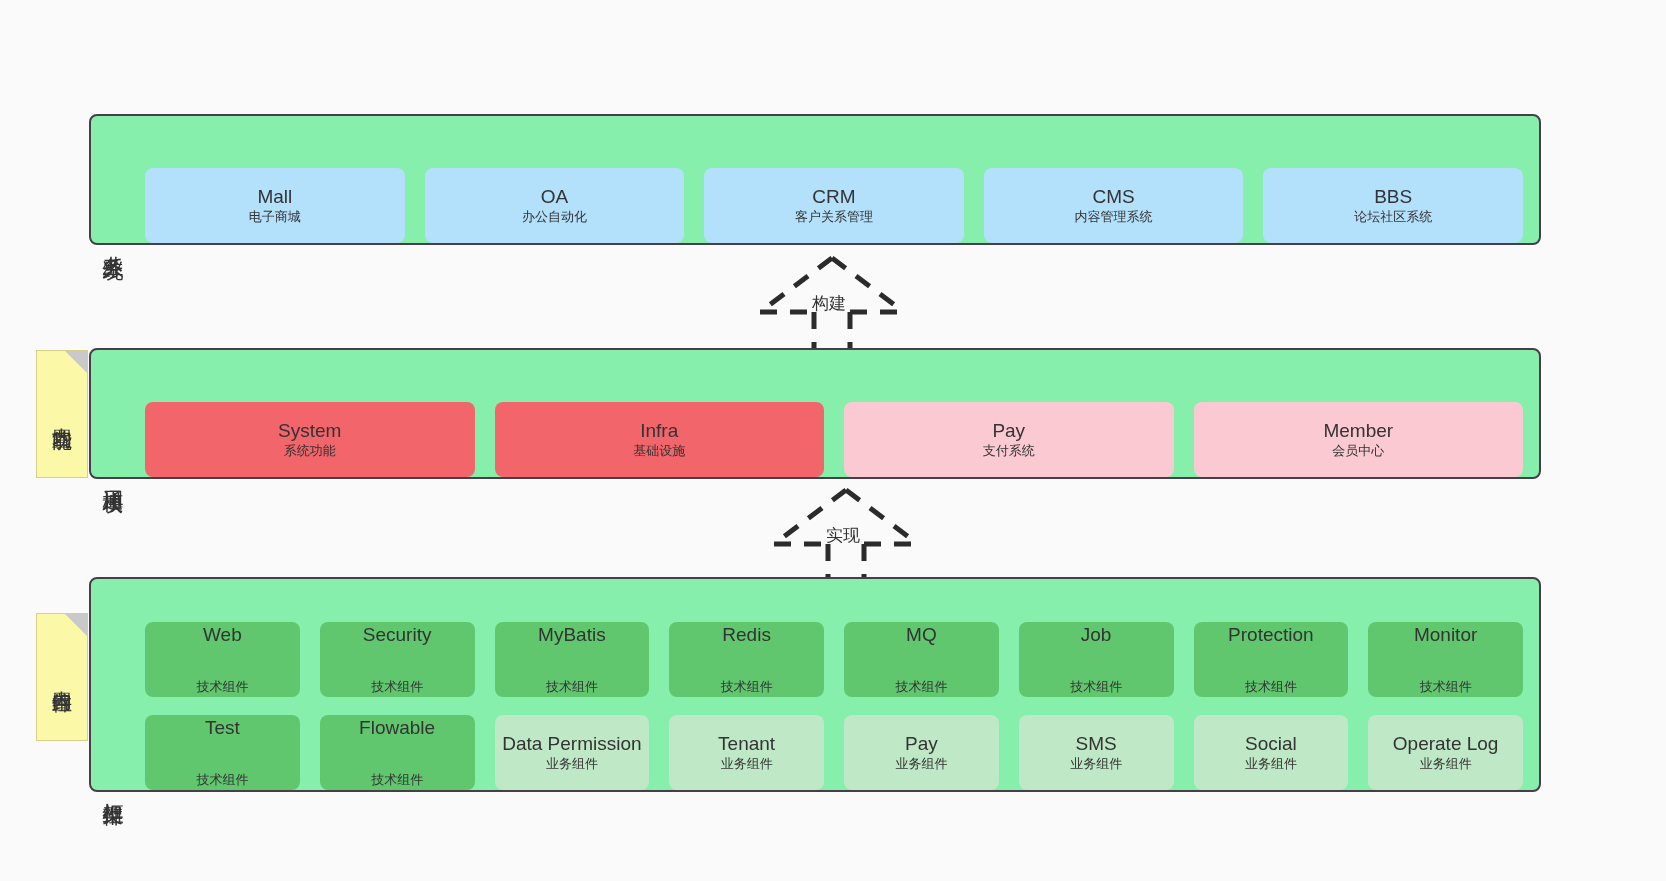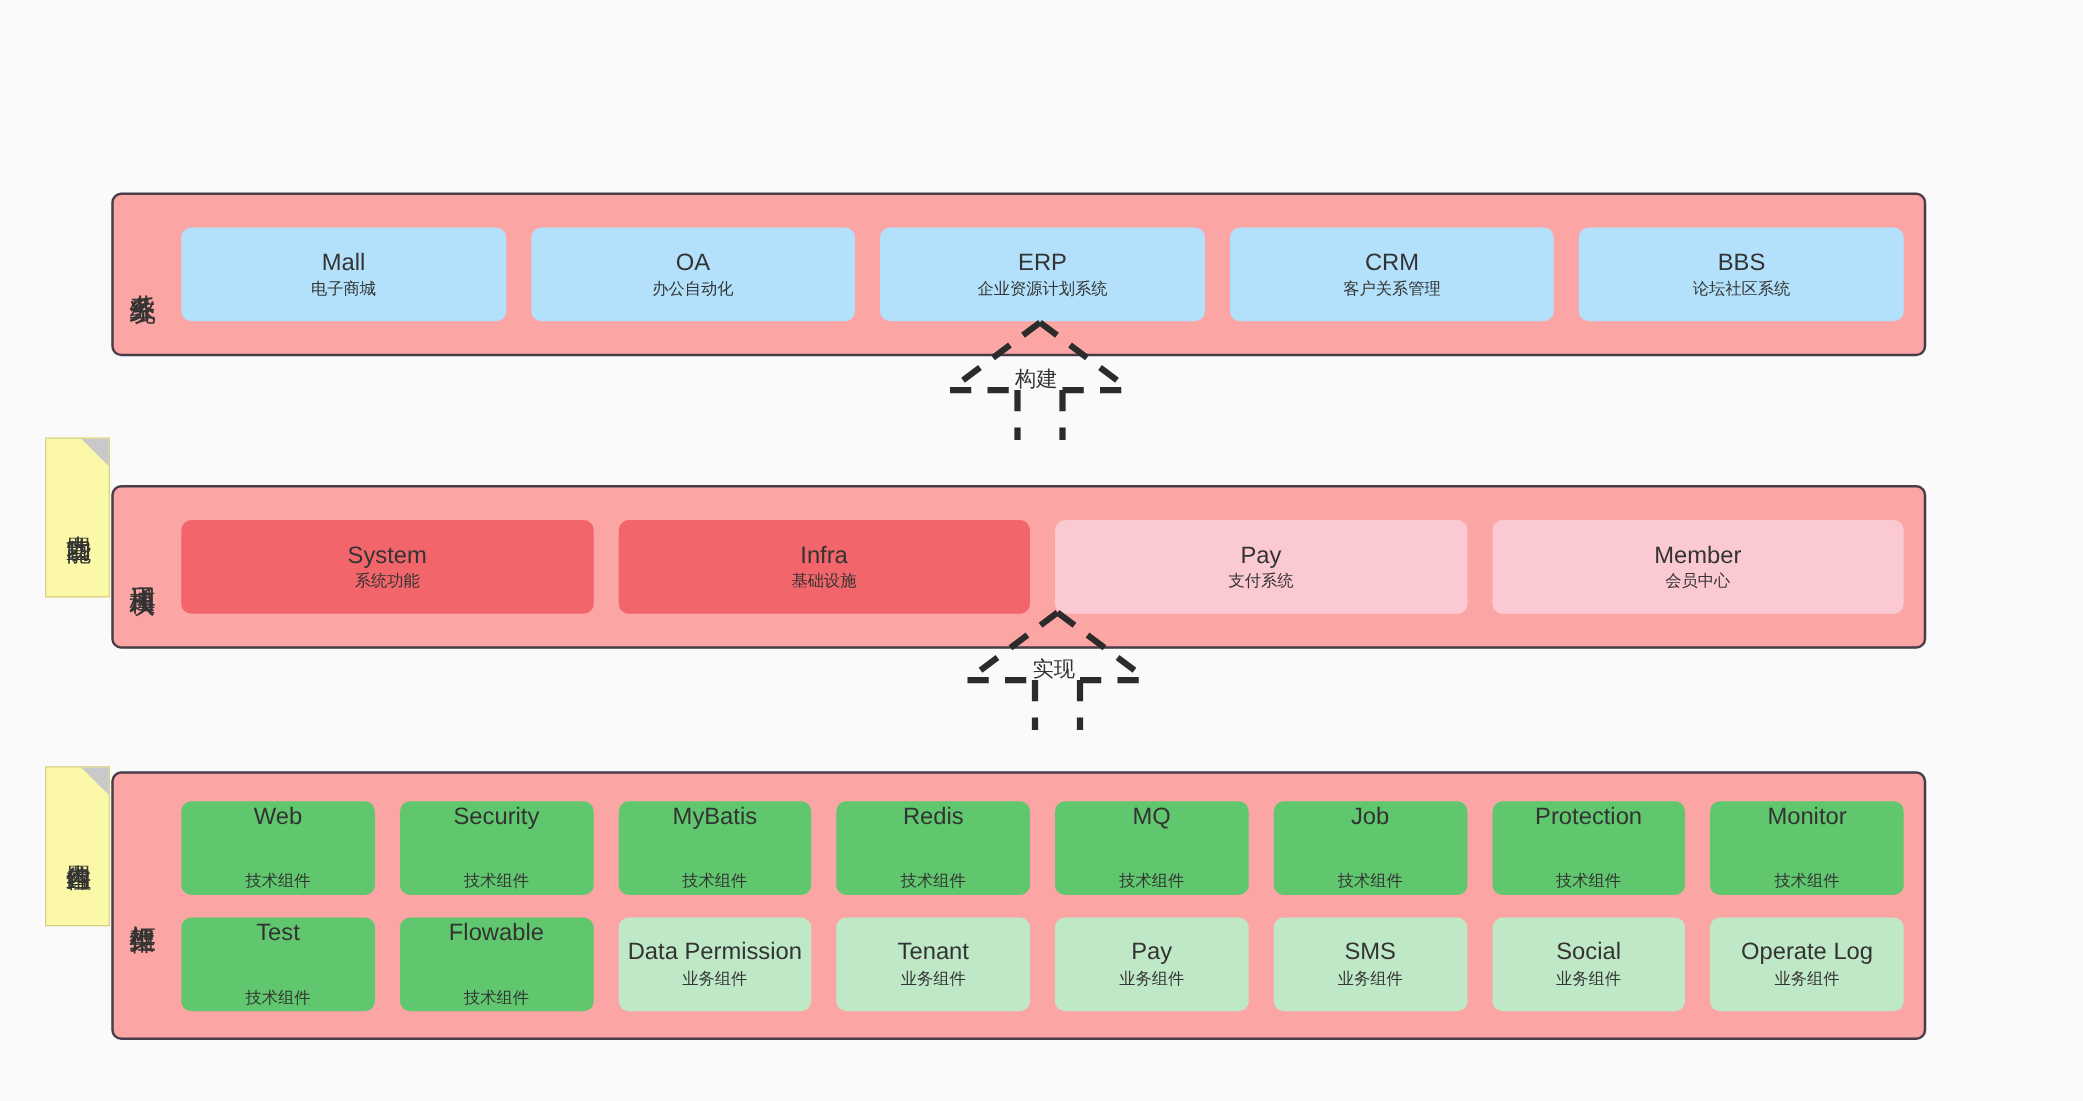--- a/index.html
+++ b/index.html
@@ -19,26 +19,25 @@
 
   .canvas {
     position: absolute;
     inset: 0;
   }
 
   
   .layer {
     position: absolute;
     box-sizing: border-box;
-    background: #fca5a5;
+    background: #86efac;
     border: 2px solid #4a3d4a;
     border-radius: 8px;
     display: flex;
-    align-items: center;
-    margin-top: 40px;
+    align-items: flex-end;
   }
 
   .layer-title {
     flex: 0 0 auto;
     width: 44px;
     display: flex;
     align-items: center;
     justify-content: center;
     font-size: 21px;
     line-height: 1.05;
@@ -161,26 +160,26 @@
       <div class="row">
         <div class="card c-blue">
           <span class="ctitle">Mall</span>
           <span class="csub">电子商城</span>
         </div>
         <div class="card c-blue">
           <span class="ctitle">OA</span>
           <span class="csub">办公自动化</span>
         </div>
         <div class="card c-blue">
-          <span class="ctitle">ERP</span>
-          <span class="csub">企业资源计划系统</span>
-        </div>
-        <div class="card c-blue">
           <span class="ctitle">CRM</span>
           <span class="csub">客户关系管理</span>
+        </div>
+        <div class="card c-blue">
+          <span class="ctitle">CMS</span>
+          <span class="csub">内容管理系统</span>
         </div>
         <div class="card c-blue">
           <span class="ctitle">BBS</span>
           <span class="csub">论坛社区系统</span>
         </div>
       </div>
     </div>
   </div>
 
   <svg class="connector" id="conn-build" width="160" height="100" viewBox="0 0 160 100">

